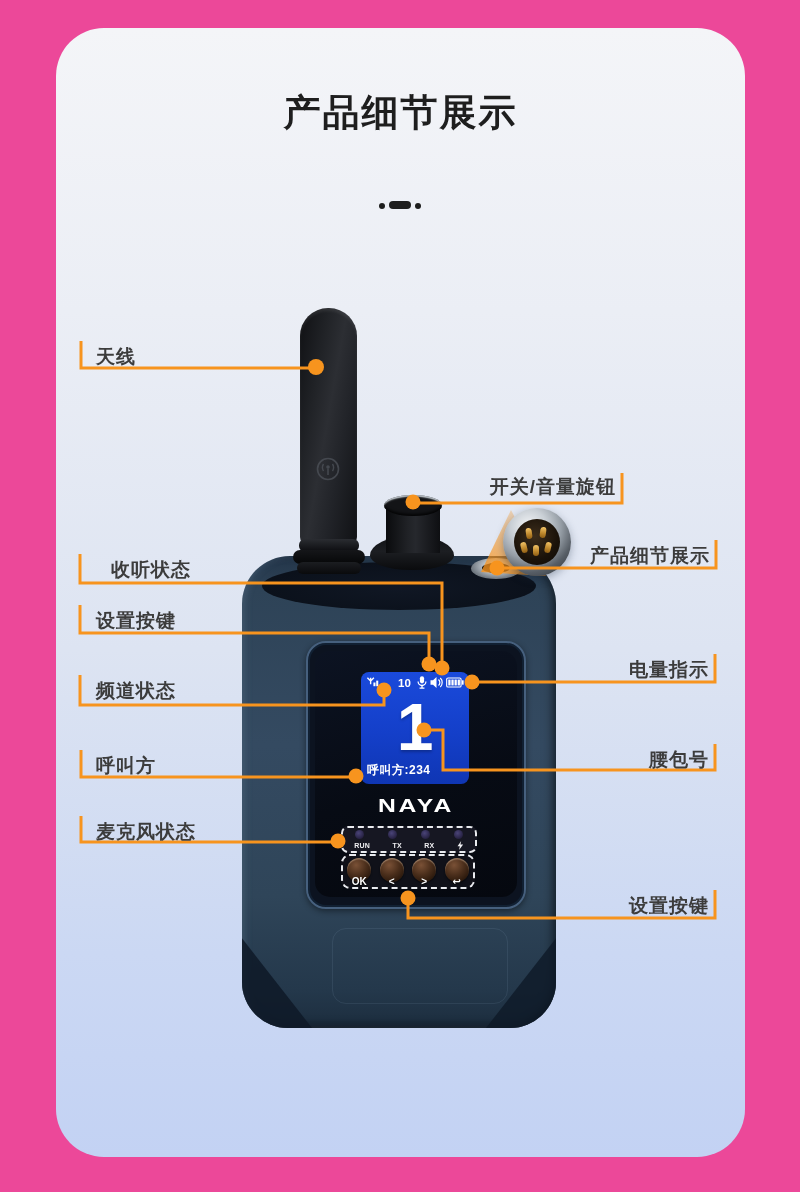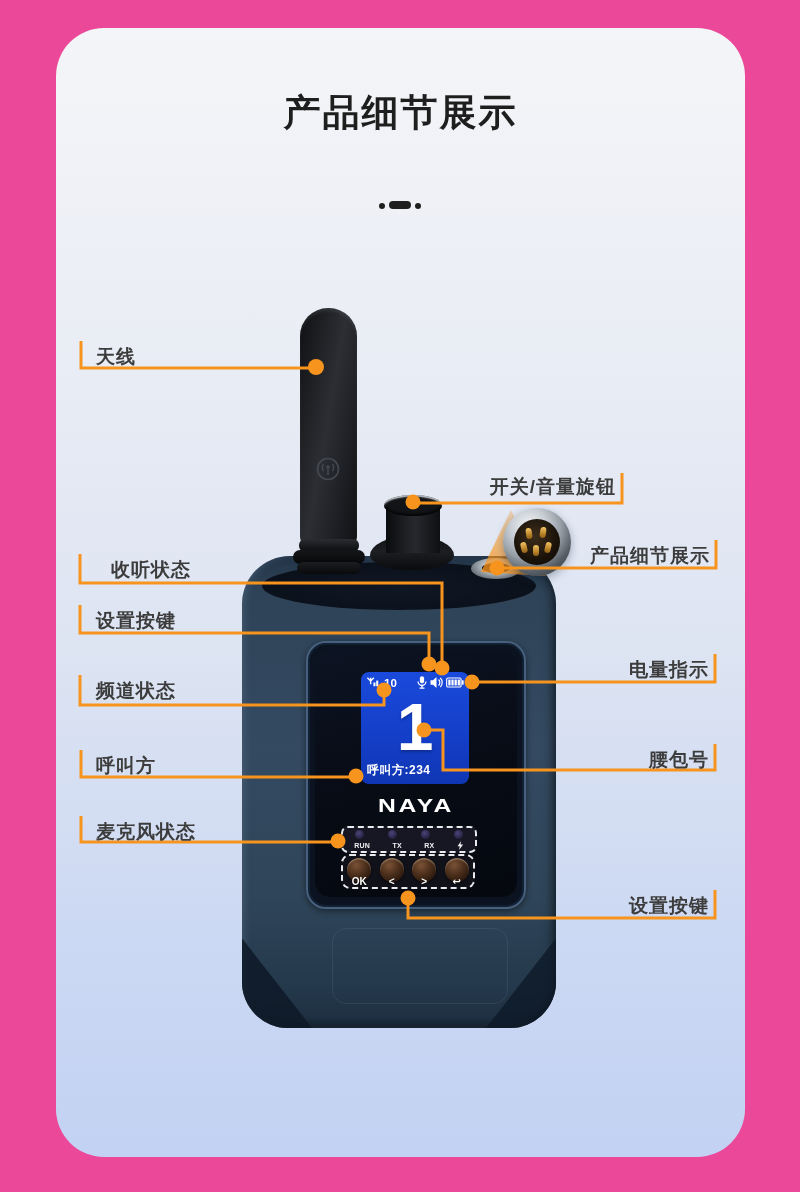--- a/index.html
+++ b/index.html
@@ -81,21 +81,21 @@
 
   .bezel-frame { position:absolute; left:306px; top:641px; width:220px; height:268px; border-radius:20px;
            background:#0C1320; border:2px solid #46607E;
            box-shadow:0 2px 6px rgba(0,0,0,0.45), inset 0 0 0 2px #112032; }
   .bezel { position:absolute; left:315px; top:651px; width:202px; height:246px; border-radius:15px;
            background:linear-gradient(165deg,#0C1322 0%,#070B14 55%,#05080F 100%); }
 
   .screen { position:absolute; left:361px; top:672px; width:108px; height:112px; border-radius:8px;
            background:linear-gradient(180deg,#1A4ADB 0%,#143FC9 55%,#0F36B4 100%); color:#FFFFFF; }
   .scr-top { position:absolute; left:0; top:3px; width:100%; height:16px; }
-  .sig-group { position:absolute; left:5px; top:1px; display:flex; align-items:center; gap:5px; }
+  .sig-group { position:absolute; left:5px; top:1px; display:flex; align-items:center; gap:19px; }
   .sig-val { font-size:11.5px; font-weight:700; }
   .scr-icons { position:absolute; right:5px; top:0; display:flex; align-items:center; gap:3px; }
   .scr-ch { position:absolute; left:0; top:22px; width:100%; text-align:center;
            font-size:66px; font-weight:700; line-height:66px; text-shadow:0 2px 3px rgba(0,0,0,0.25); }
   .scr-caller { position:absolute; left:6px; bottom:5px; font-size:12px; font-weight:700; letter-spacing:0.5px; }
 
   .brand { position:absolute; left:315px; top:795px; width:202px; text-align:center; color:#FFFFFF;
            font-size:19px; font-weight:700; letter-spacing:2px; transform:scaleX(1.3); transform-origin:center; }
 
   .led-panel { position:absolute; left:341px; top:826px; width:136px; height:27px; border-radius:7px;

